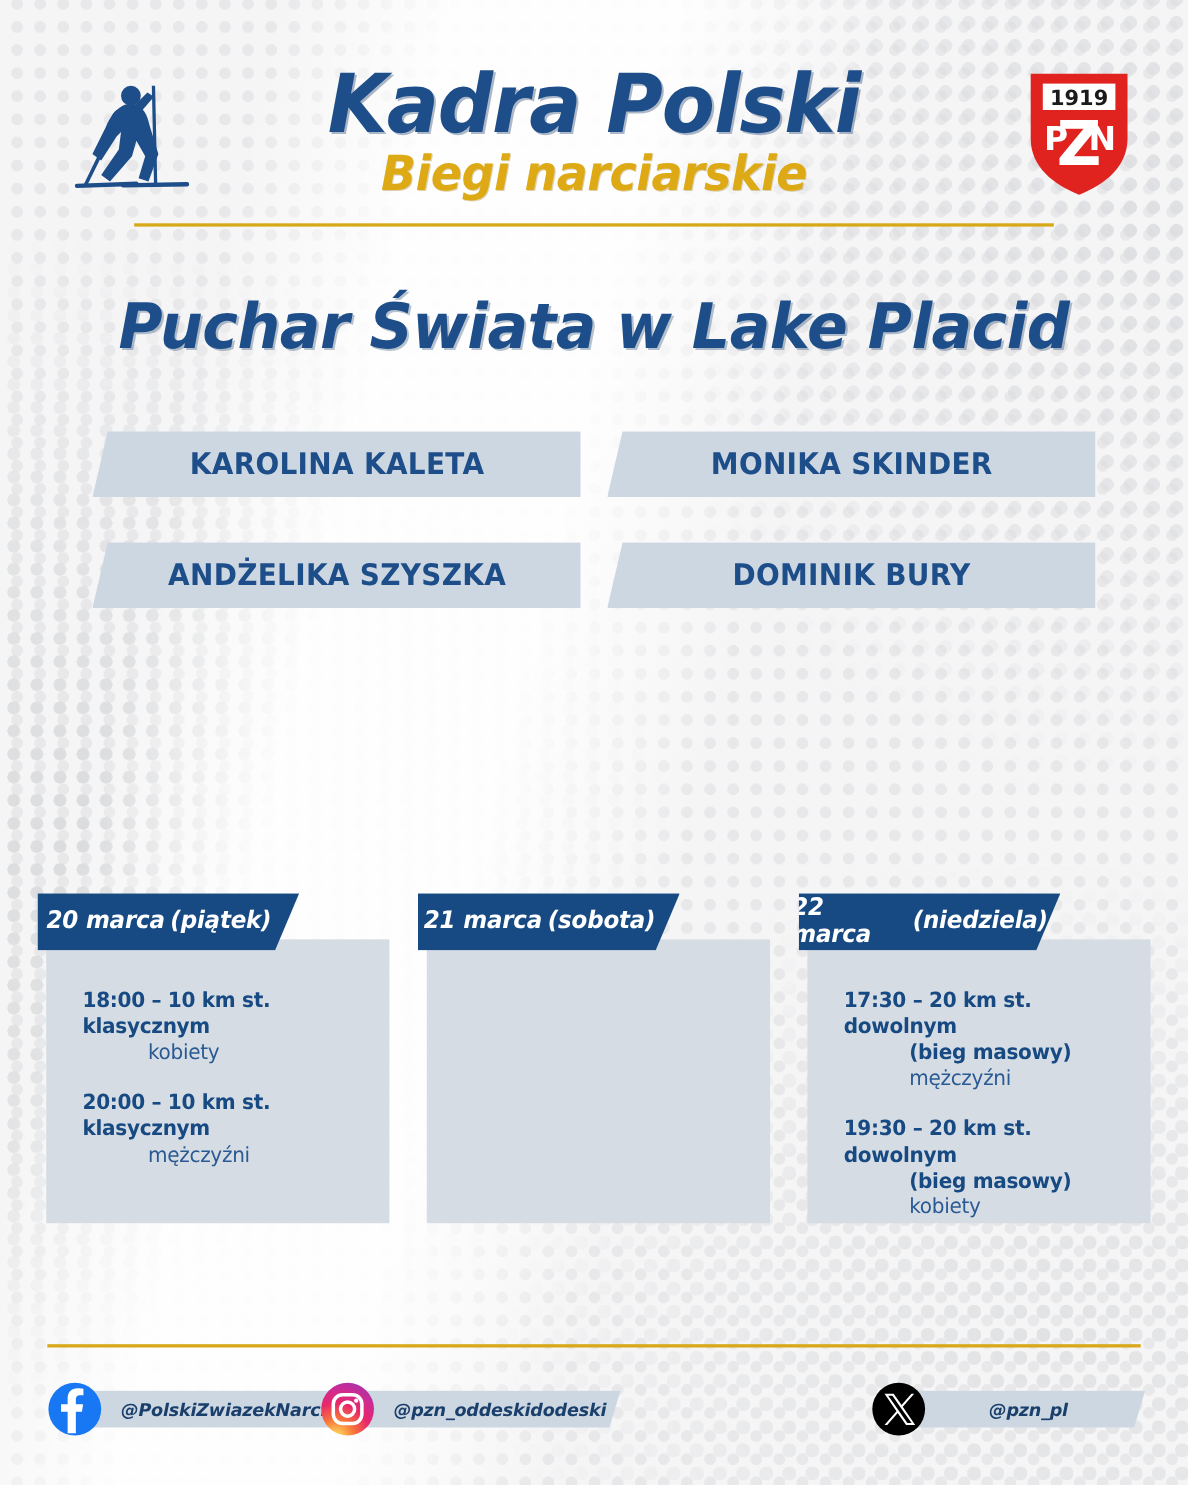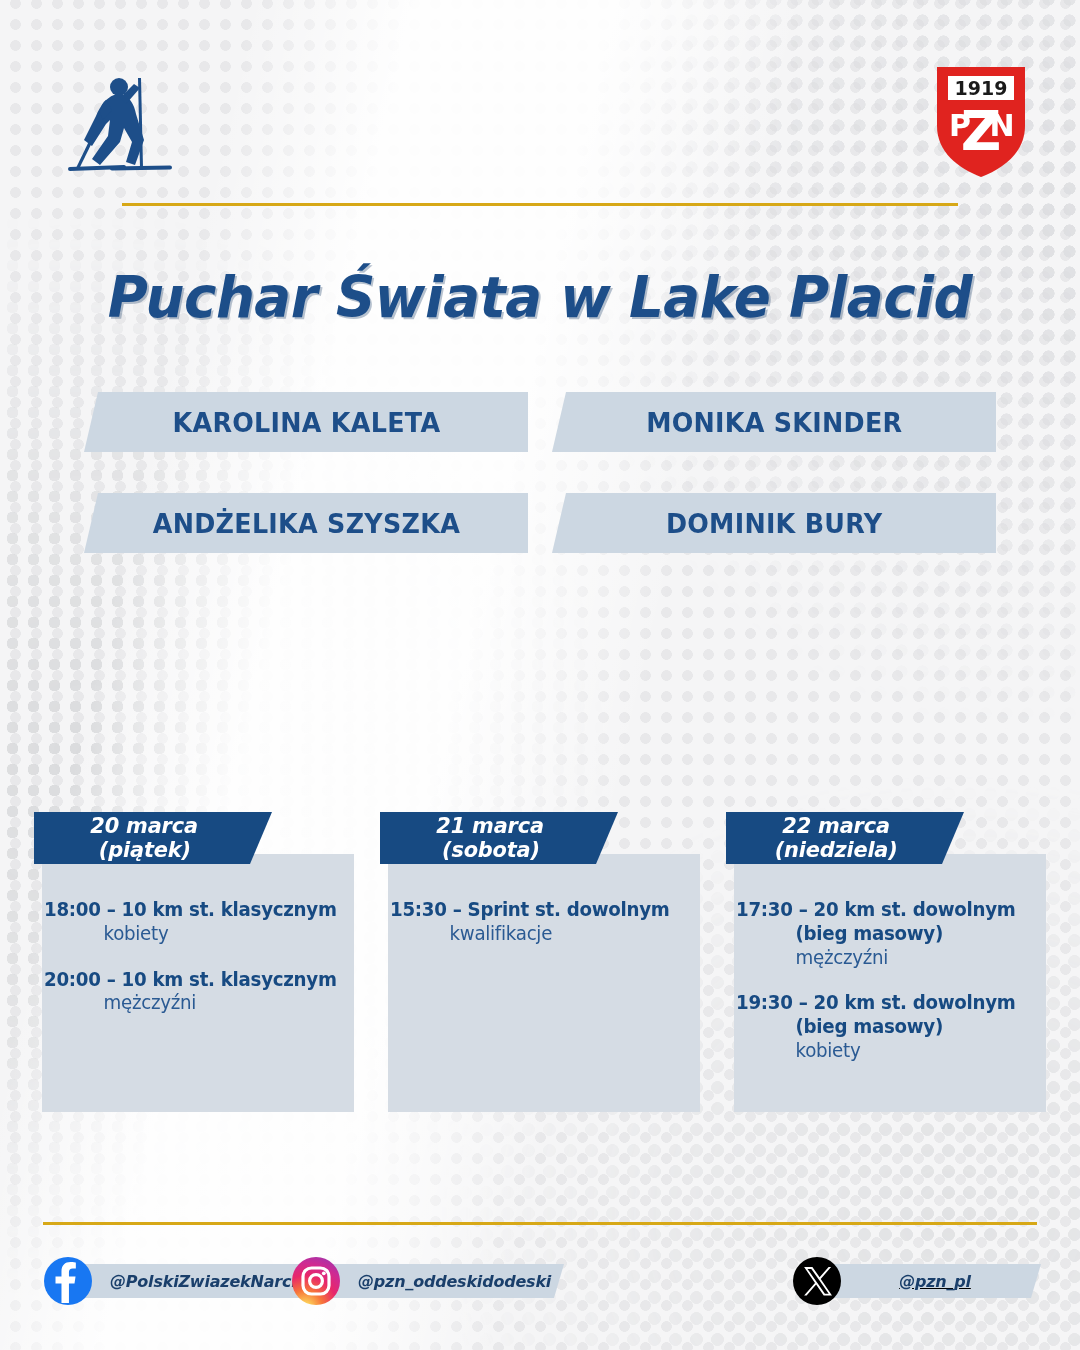--- a/index.html
+++ b/index.html
@@ -195,21 +195,21 @@
     background: #d5dce4;
   }
   .day-head {
     position: absolute;
     left: 0; top: 0;
     width: 238px;
     height: 52px;
     background: #174a82;
     clip-path: polygon(0 0, 100% 0, calc(100% - 22px) 100%, 0 100%);
     display: flex;
-    flex-direction: column;
+    flex-direction: row;
     align-items: center;
     justify-content: center;
     z-index: 3;
   }
   .day-head .d1, .day-head .d2 {
     font-family: "DejaVu Sans", sans-serif;
     font-size: 22px;
     font-weight: 700;
     font-style: italic;
     color: #ffffff;
@@ -218,20 +218,21 @@
     transform: scaleX(.95) translateX(-9px);
   }
   .day-events {
     position: absolute;
     left: 10px; top: 86px;
     width: 314px;
     z-index: 4;
   }
   .event {
     margin-bottom: 22px;
+    margin-left: 31px;
   }
   .ev-main {
     font-family: "DejaVu Sans", sans-serif;
     font-size: 19px;
     font-weight: 700;
     color: #174a82;
     line-height: 1.25;
     letter-spacing: -.3px;
     transform: scaleX(.96);
     transform-origin: left center;
@@ -274,21 +275,21 @@
   .social {
     position: absolute;
     top: 0;
     height: 52px;
     display: flex;
     align-items: center;
   }
   .social.s0 { left: 44px;  }
   .social.s1 { left: 292px; }
   .social.s2 { left: 545px; }
-  .social.s3 { left: 793px; text-decoration: underline; }
+  .social.s3 { left: 793px; }
 
   .s-icon {
     position: relative;
     z-index: 2;
     width: 48px; height: 48px;
     border-radius: 50%;
     flex: none;
     display: flex;
     align-items: center;
     justify-content: center;
@@ -348,20 +349,24 @@
           <circle cx="57" cy="25" r="9"></circle>
           <path d="M52 33 C44 36 38 44 34 54 L22 78 L30 84 L44 62 L48 58 L46 74 L30 97 L38 103 L58 80 L62 66 L70 80 L64 100 L73 103 L82 78 L74 52 C72 42 68 36 62 33 Z"></path>
 
           <path d="M58 36 L72 22 L78 26 L64 42 Z"></path>
 
           <path d="M44 38 C38 42 37 52 41 58 L50 48 Z"></path>
         </g>
       </svg>
     </div>
 
+    <div class="title-block">
+      <div class="main-title">Kadra Polski</div>
+      <div class="sub-title">Biegi narciarskie</div>
+    </div>
 
     <div class="header-rule"></div>
 
     <div class="pzn-logo">
       <svg viewBox="0 0 94 116" width="94" height="116">
         <path d="M3 3 H91 V62 C91 88 70 104 47 113 C24 104 3 88 3 62 Z" fill="#e0231f"></path>
         <rect x="14" y="12" width="66" height="24" fill="#ffffff"></rect>
         <text x="47" y="31" font-family="DejaVu Sans, sans-serif" font-size="19" font-weight="700" fill="#1a1a1a" text-anchor="middle">1919</text>
         <text x="26" y="72" font-family="DejaVu Sans, sans-serif" font-size="30" font-weight="700" fill="#ffffff" text-anchor="middle">P</text>
         <text x="68" y="72" font-family="DejaVu Sans, sans-serif" font-size="30" font-weight="700" fill="#ffffff" text-anchor="middle">N</text>
@@ -411,24 +416,20 @@
       </div>
     </div>
 
     <div class="day-card c1">
       <div class="day-body"></div>
       <div class="day-head">
         <span class="d1">21 marca</span>
         <span class="d2">(sobota)</span>
       </div>
       <div class="day-events">
-        <div class="event">
-          <div class="ev-main">15:30 – Sprint st. dowolnym</div>
-          <div class="ev-note">kwalifikacje</div>
-        </div>
       </div>
     </div>
 
     <div class="day-card c2">
       <div class="day-body"></div>
       <div class="day-head">
         <span class="d1">22 marca</span>
         <span class="d2">(niedziela)</span>
       </div>
       <div class="day-events">

